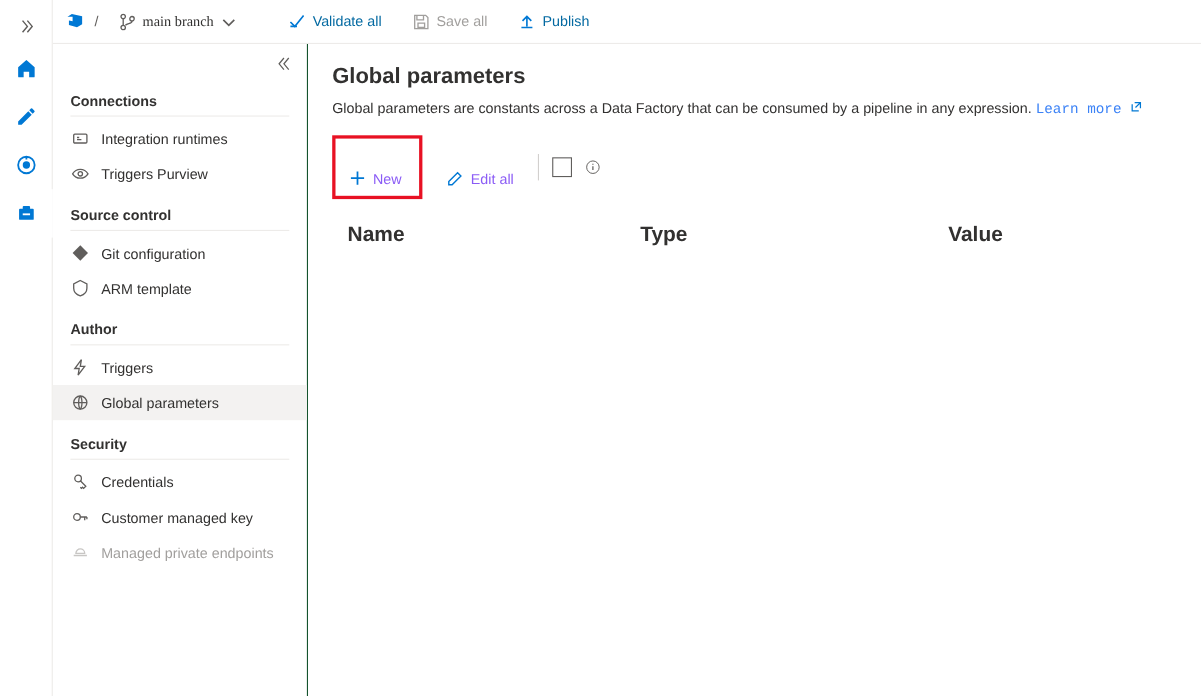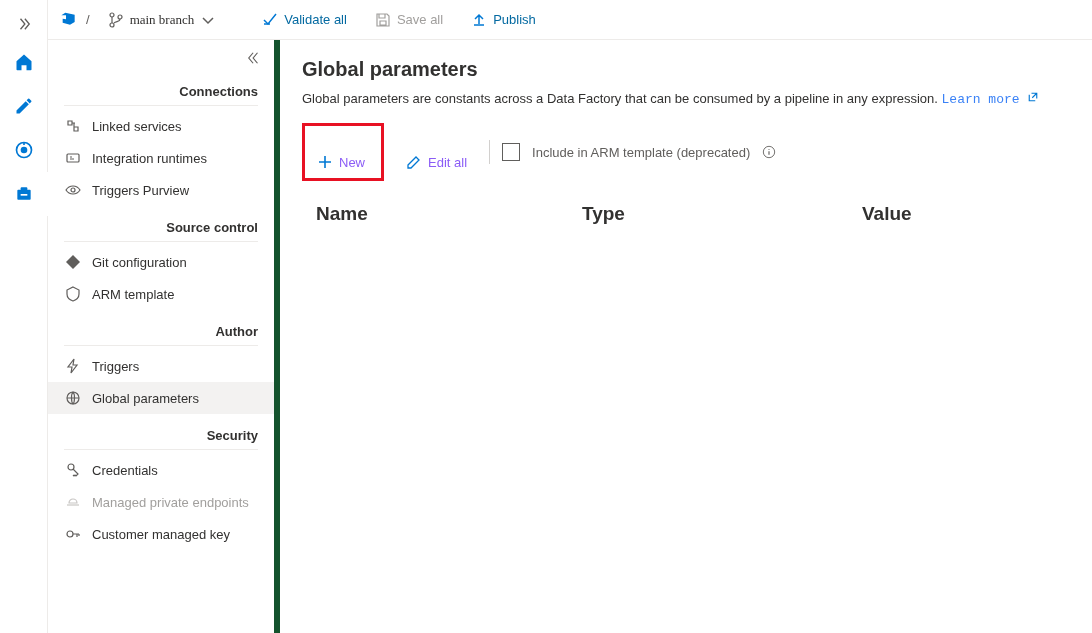--- a/index.html
+++ b/index.html
@@ -16,21 +16,21 @@
 
 .topbar { height: 40px; border-bottom: 1px solid #edebe9; display: flex; align-items: center; padding: 0 12px; gap: 8px; }
 .topbar-sep { color: #605e5c; margin: 0 2px; }
 .branch-btn { display: flex; align-items: center; gap: 6px; padding: 4px 8px; cursor: pointer; color: #323130; font-family: Liberation Serif, serif; }
 .top-action { display: flex; align-items: center; gap: 6px; padding: 4px 10px; cursor: pointer; color: #0369a1; }
 .top-action.disabled { color: #a19f9d; cursor: default; }
 .top-action svg, .branch-btn svg { width: 16px; height: 16px; }
 
 .body { flex: 1; display: flex; }
 
-.sidebar { width: 232px; border-right: 6px solid #14532d; padding: 14px 0 10px 0; position: relative; text-align: right; }
+.sidebar { width: 232px; border-right: 1px solid #14532d; padding: 14px 0 10px 0; position: relative; }
 .collapse-btn { position: absolute; top: 8px; right: 10px; width: 20px; height: 20px; display:flex; align-items:center; justify-content:center; color:#605e5c; cursor:pointer; }
 .section-title { font-size: 13px; font-weight: 600; color: #323130; padding: 14px 16px 6px 16px; }
 .section-title.first { padding-top: 30px; }
 .section-rule { border: none; border-bottom: 1px solid #edebe9; margin: 0 16px 4px 16px; }
 .nav-item { display: flex; align-items: center; gap: 10px; padding: 8px 16px 8px 16px; cursor: pointer; color: #323130; }
 .nav-item.selected { background: #f3f2f1; }
 .nav-item.disabled { color: #a19f9d; cursor: default; }
 .nav-item .ico { width: 18px; display:flex; justify-content:center; color: #605e5c; }
 .nav-item.disabled .ico { color: #c8c6c4; }
 
@@ -138,28 +138,20 @@
           <svg viewBox="0 0 16 16" width="14" height="14">
               <path d="M12 2L7 8l5 6M7 2L2 8l5 6" fill="none" stroke="currentColor" stroke-width="1.3"></path>
             </svg>
         </div>
 
         <div class="section-title first">Connections</div>
         <hr class="section-rule">
         <div class="nav-item">
           <span class="ico">
               <svg width="16" height="16" viewBox="0 0 16 16">
-                <path d="M3 3h4v4H3zM9 9h4v4H9zM7 5h3M9 5v4" fill="none" stroke="currentColor" stroke-width="1.2"></path>
-              </svg>
-            </span>
-          <span>Linked services</span>
-        </div>
-        <div class="nav-item">
-          <span class="ico">
-              <svg width="16" height="16" viewBox="0 0 16 16">
                 <rect x="2" y="4" width="12" height="8" rx="1" fill="none" stroke="currentColor" stroke-width="1.2"></rect>
                 <path d="M5 7h2M5 9h4" stroke="currentColor" stroke-width="1.2"></path>
               </svg>
             </span>
           <span>Integration runtimes</span>
         </div>
         <div class="nav-item">
           <span class="ico">
               <svg width="16" height="16" viewBox="0 0 16 16">
                 <path d="M1 8s2.5-4 7-4 7 4 7 4-2.5 4-7 4-7-4-7-4z" fill="none" stroke="currentColor" stroke-width="1.2"></path>
@@ -212,37 +204,37 @@
         <hr class="section-rule">
         <div class="nav-item">
           <span class="ico">
               <svg width="16" height="16" viewBox="0 0 16 16">
                 <circle cx="6" cy="5" r="3" fill="none" stroke="currentColor" stroke-width="1.2"></circle>
                 <path d="M8 7l5 5-2 2-1-1-1 1-1-1" fill="none" stroke="currentColor" stroke-width="1.2"></path>
               </svg>
             </span>
           <span>Credentials</span>
         </div>
+        <div class="nav-item">
+          <span class="ico">
+              <svg width="16" height="16" viewBox="0 0 16 16">
+                <circle cx="5" cy="8" r="3" fill="none" stroke="currentColor" stroke-width="1.2"></circle>
+                <path d="M8 8h6M12 8v3M14 8v2" stroke="currentColor" stroke-width="1.2"></path>
+              </svg>
+            </span>
+          <span>Customer managed key</span>
+        </div>
         <div class="nav-item disabled">
           <span class="ico">
               <svg width="16" height="16" viewBox="0 0 16 16">
                 <path d="M4 9a4 4 0 118 0H4z" fill="none" stroke="currentColor" stroke-width="1.2"></path>
                 <path d="M2 11h12" stroke="currentColor" stroke-width="1.2"></path>
               </svg>
             </span>
           <span>Managed private endpoints</span>
-        </div>
-        <div class="nav-item">
-          <span class="ico">
-              <svg width="16" height="16" viewBox="0 0 16 16">
-                <circle cx="5" cy="8" r="3" fill="none" stroke="currentColor" stroke-width="1.2"></circle>
-                <path d="M8 8h6M12 8v3M14 8v2" stroke="currentColor" stroke-width="1.2"></path>
-              </svg>
-            </span>
-          <span>Customer managed key</span>
         </div>
       </div>
 
       <div class="content">
         <h1 class="page-title">Global parameters</h1>
         <p class="page-desc">
           <span>Global parameters are constants across a Data Factory that can be consumed by a pipeline in any expression.</span>
           <a href="#"><span>Learn more</span>
             <span class="ext-icon"><svg width="12" height="12" viewBox="0 0 16 16">
                   <path d="M6 3h7v7M13 3L7 9M11 13H3V5" fill="none" stroke="#0078d4" stroke-width="1.5"></path>
@@ -260,21 +252,20 @@
             </div>
           </div>
           <div class="flat-btn">
             <svg viewBox="0 0 16 16">
                 <path d="M2 11l8-8 3 3-8 8H2v-3z" fill="none" stroke="#0078d4" stroke-width="1.3"></path>
               </svg>
             <span>Edit all</span>
           </div>
           <div class="vdiv"></div>
           <div class="checkbox"></div>
-          <span class="arm-label">Include in ARM template (deprecated)</span>
           <span class="info-ico">
               <svg width="14" height="14" viewBox="0 0 16 16">
                 <circle cx="8" cy="8" r="6.5" fill="none" stroke="currentColor" stroke-width="1"></circle>
                 <path d="M8 7v4M8 4.5v1" stroke="currentColor" stroke-width="1.3"></path>
               </svg>
             </span>
         </div>
 
         <div class="table-head">
           <div class="col-name">Name</div>

